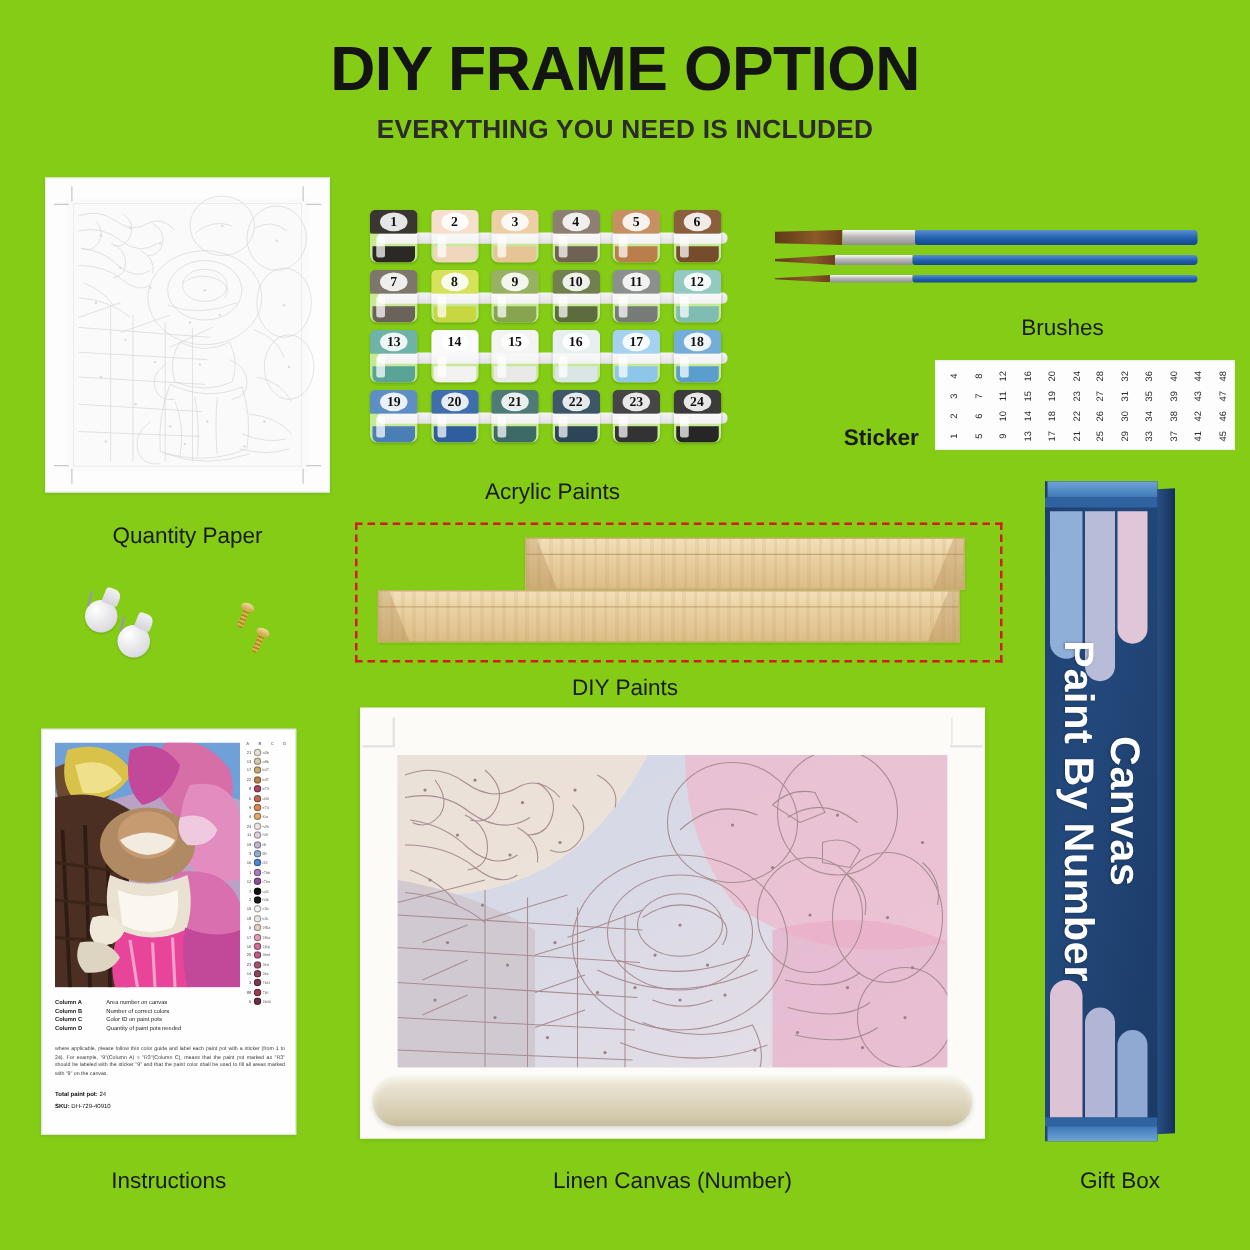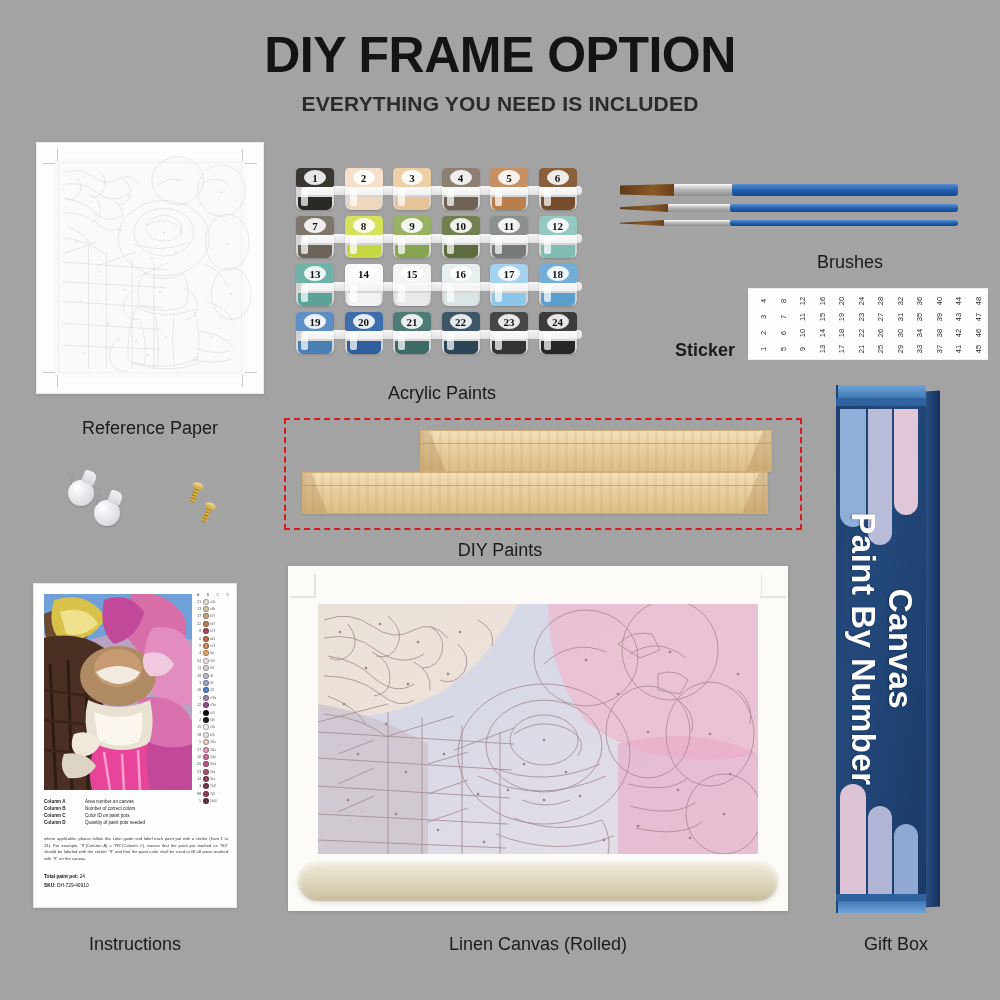--- a/index.html
+++ b/index.html
@@ -2,21 +2,21 @@
 <html><head>
 <meta charset="utf-8">
 <style>
   * { box-sizing: border-box; margin: 0; padding: 0; }
   html, body {
     width: 1000px; height: 1000px;
     background: #ffffff;
     font-family: "Liberation Sans", sans-serif;
     overflow: hidden;
   }
-  #page { position: relative; width: 1000px; height: 1000px; background: #a3a3a3; }
+  #page { position: relative; width: 1000px; height: 1000px; background: #84cc16; }
 
   
   .title {
     position: absolute; top: 26px; left: 0; width: 1000px;
     text-align: center; font-size: 50px; font-weight: bold;
     letter-spacing: -0.5px; color: #141414;
   }
   .subtitle {
     position: absolute; top: 92px; left: 0; width: 1000px;
     text-align: center; font-size: 21px; font-weight: bold;
@@ -373,21 +373,21 @@
     </svg>
     <div class="crop-mark" style="left:6px;top:20px;width:12px;height:1px;"></div>
     <div class="crop-mark" style="left:20px;top:6px;width:1px;height:12px;"></div>
     <div class="crop-mark" style="right:6px;top:20px;width:12px;height:1px;"></div>
     <div class="crop-mark" style="right:20px;top:6px;width:1px;height:12px;"></div>
     <div class="crop-mark" style="left:6px;bottom:20px;width:12px;height:1px;"></div>
     <div class="crop-mark" style="left:20px;bottom:6px;width:1px;height:12px;"></div>
     <div class="crop-mark" style="right:6px;bottom:20px;width:12px;height:1px;"></div>
     <div class="crop-mark" style="right:20px;bottom:6px;width:1px;height:12px;"></div>
   </div>
-  <div class="caption" style="left:36px; top:418px; width:228px;">Reference Paper</div>
+  <div class="caption" style="left:36px; top:418px; width:228px;">Quantity Paper</div>
 
   <div class="paints">
       <div class="pot-row" style="top: 0px;">
         <div class="pot-rail"></div>
         <div class="pot" style="left: 0px;">
           <div class="lid" style="background:#3a3733"></div>
           <div class="body"></div>
           <div class="paint" style="background:#2b2926"></div>
           <div class="gloss"></div>
           <div class="numdisc"></div>
@@ -1027,21 +1027,21 @@
             <circle cx="420" cy="70" r="1.3"></circle>
             <circle cx="412" cy="170" r="1.3"></circle>
           <circle cx="320" cy="222" r="1.3"></circle>
             <circle cx="372" cy="234" r="1.3"></circle>
             <circle cx="286" cy="236" r="1.3"></circle>
         </g>
       </svg>
     </div>
     <div class="canvas-roll"></div>
   </div>
-  <div class="caption" style="left:288px; top:934px; width:500px;">Linen Canvas (Rolled)</div>
+  <div class="caption" style="left:288px; top:934px; width:500px;">Linen Canvas (Number)</div>
 
   <div class="giftbox">
     <div class="gb-side"></div>
     <div class="gb-face">
       <div class="gb-arc" style="left:4px; top:24px; width:26px; height:118px; background:#8faed8; border-radius:0 0 14px 14px;"></div>
       <div class="gb-arc" style="left:32px; top:24px; width:24px; height:136px; background:#b9bcd9; border-radius:0 0 13px 13px;"></div>
       <div class="gb-arc" style="left:58px; top:24px; width:24px; height:106px; background:#e0c6d7; border-radius:0 0 12px 12px;"></div>
       <div class="gb-arc" style="left:4px; bottom:19px; width:26px; height:110px; background:#dcc3d6; border-radius:14px 14px 0 0;"></div>
       <div class="gb-arc" style="left:32px; bottom:19px; width:24px; height:88px; background:#b2b6d6; border-radius:13px 13px 0 0;"></div>
       <div class="gb-arc" style="left:58px; bottom:19px; width:24px; height:70px; background:#8fa9d2; border-radius:12px 12px 0 0;"></div>

